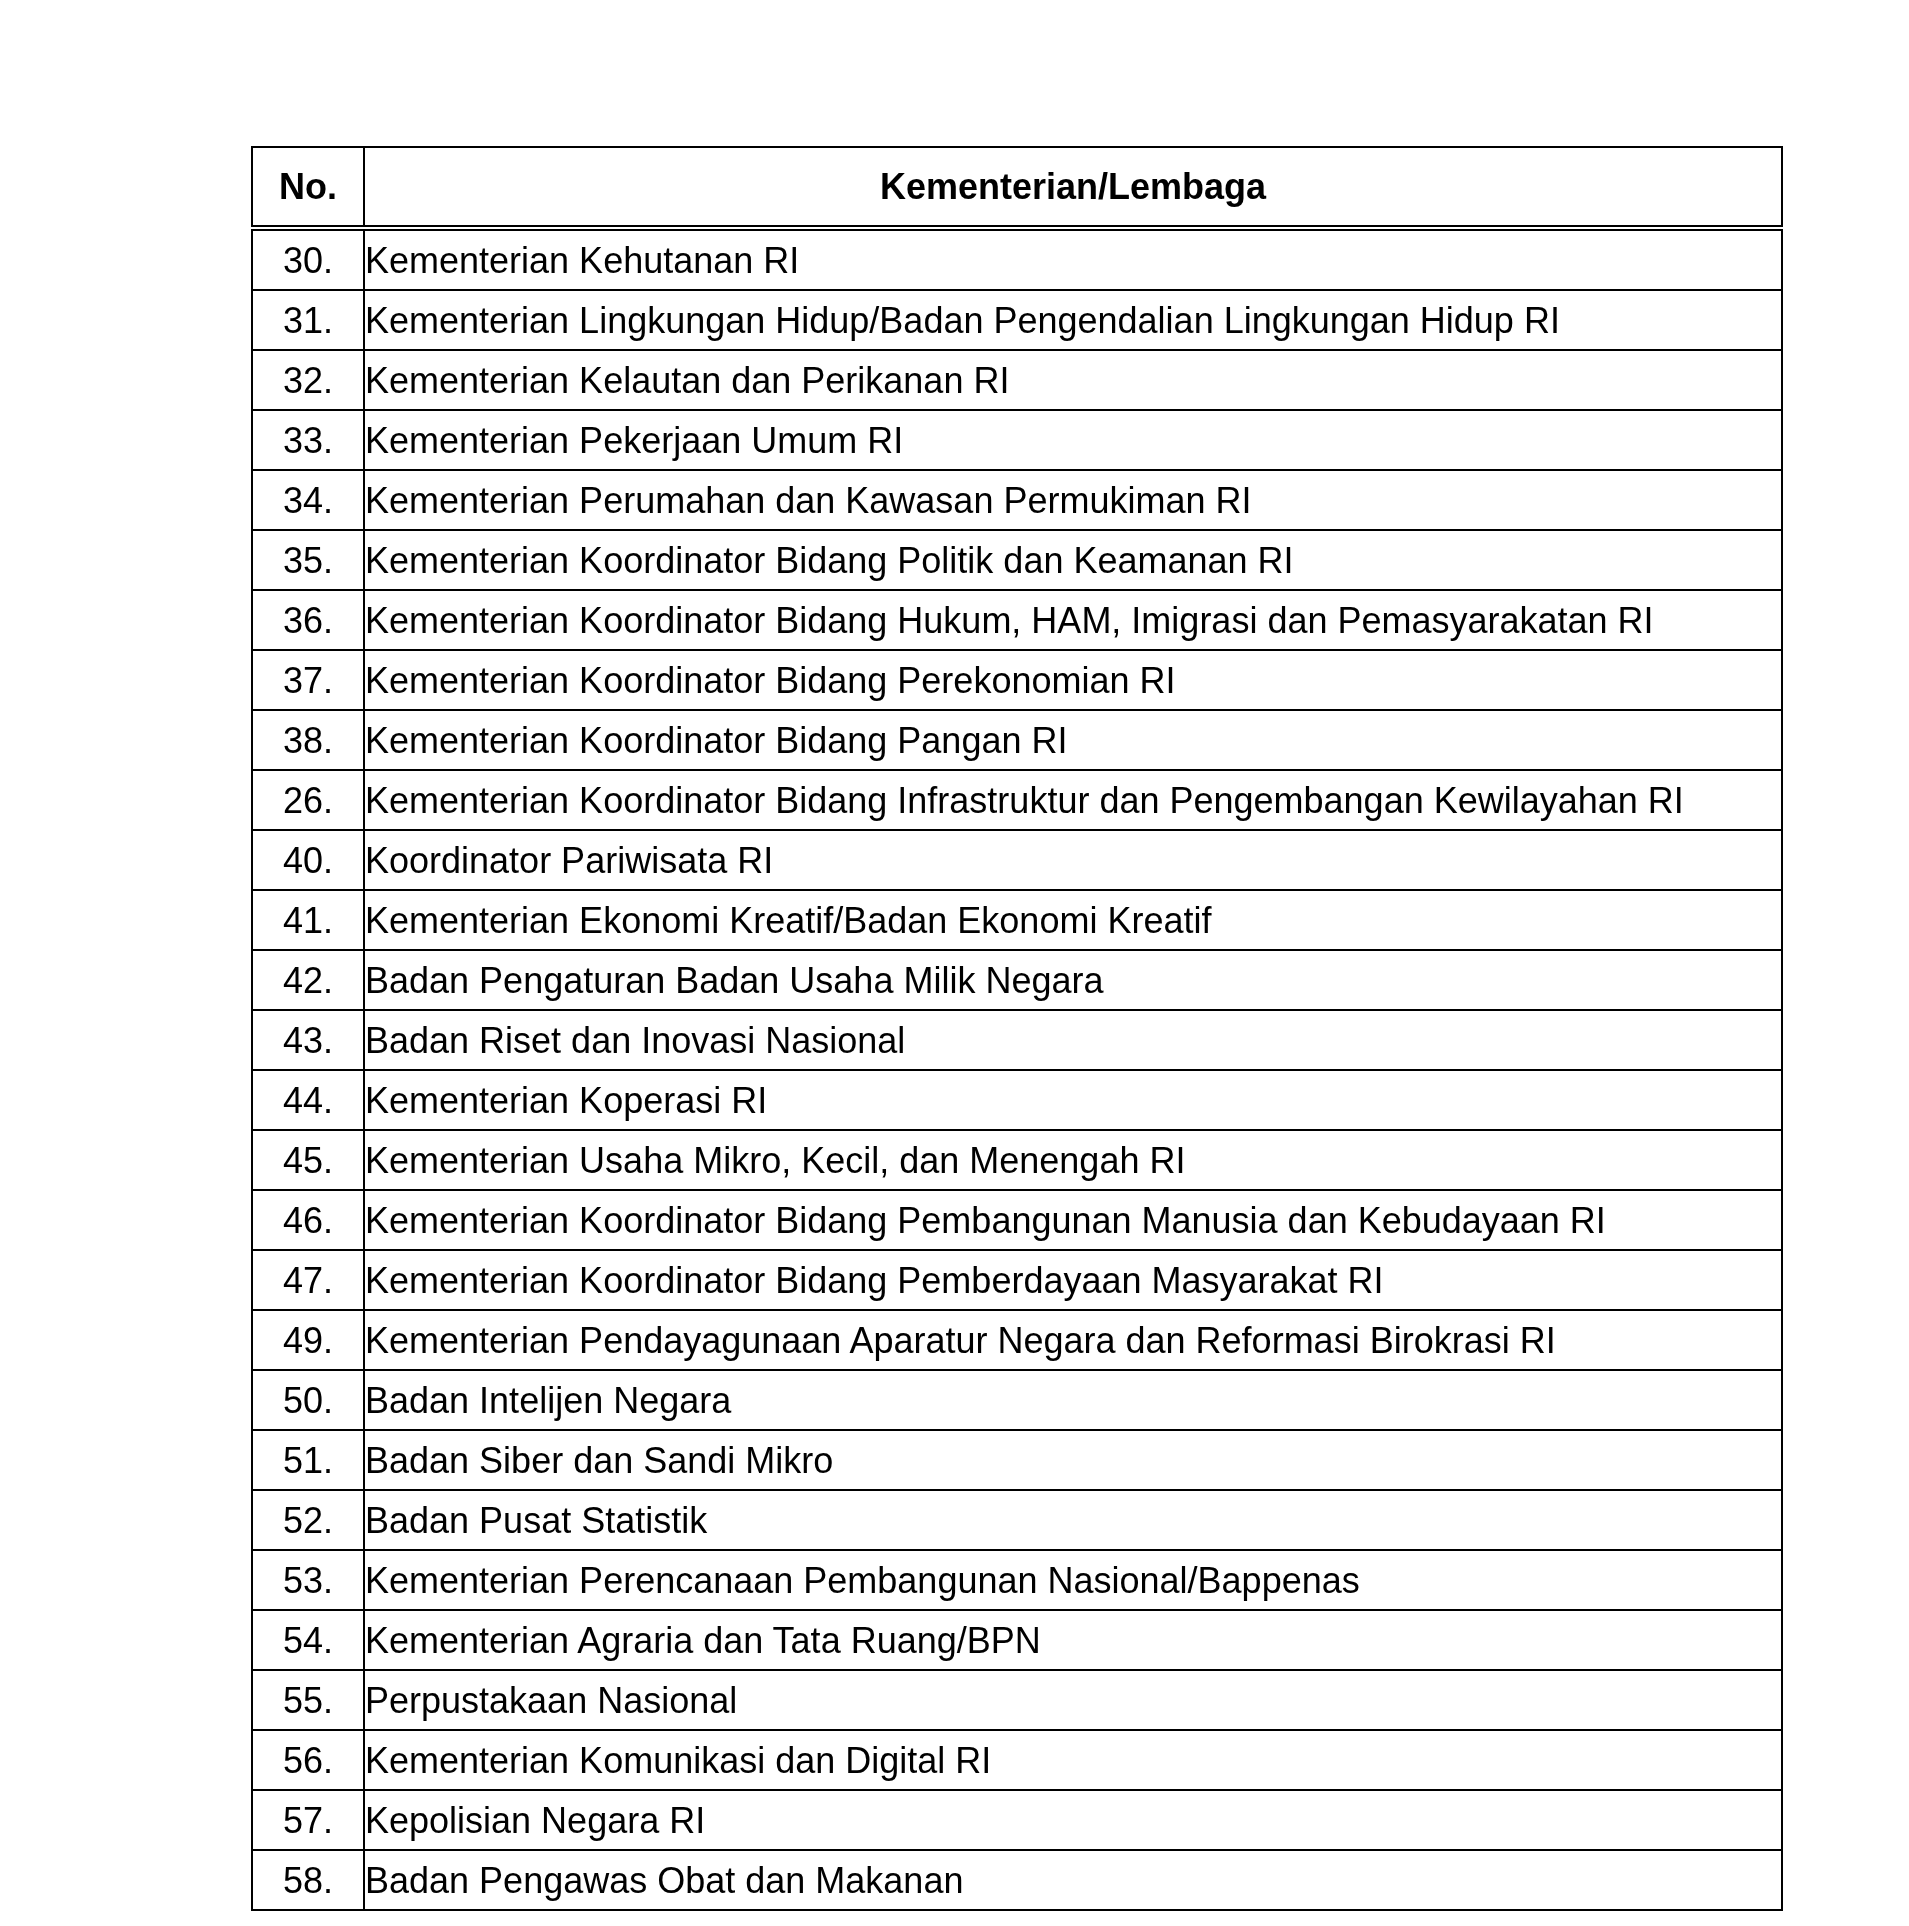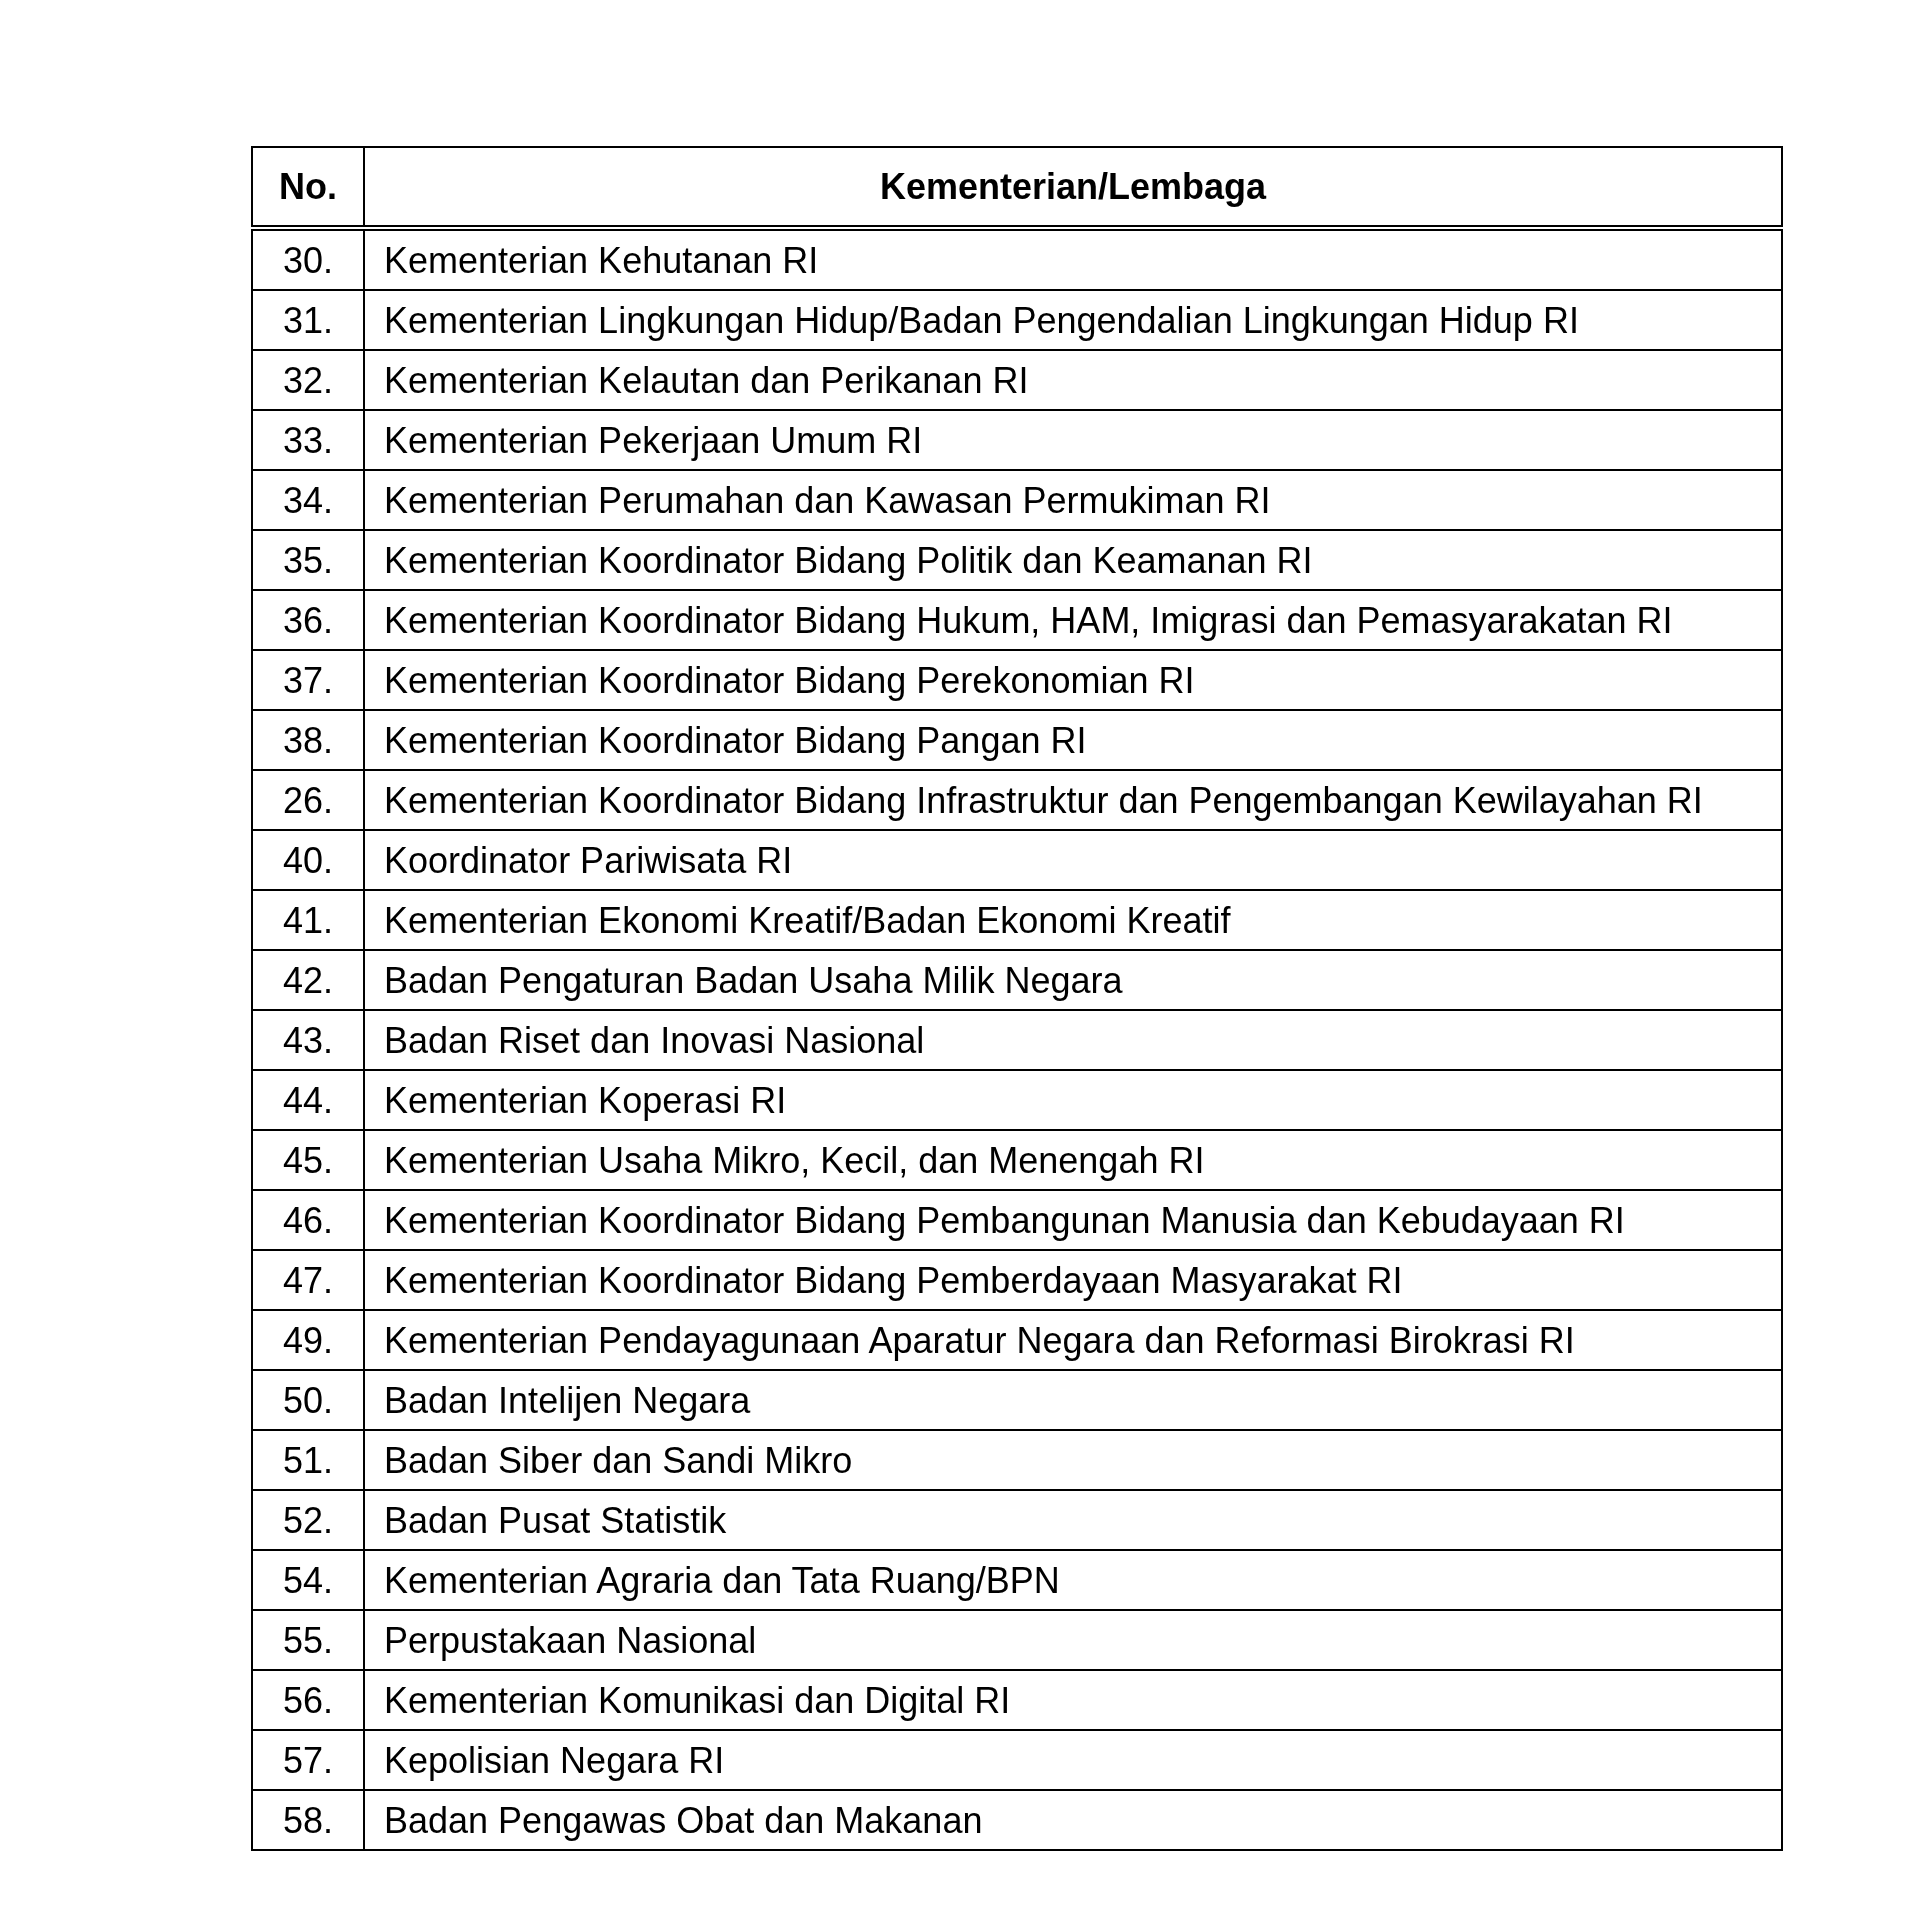--- a/index.html
+++ b/index.html
@@ -2,21 +2,21 @@
 <html style="font-size:6.2px"><head>
 <meta charset="utf-8">
 <style>
   html, body { margin: 0; padding: 0; background: #ffffff; }
   body { width: 1910px; height: 2703px; position: relative; font-family: "Liberation Sans", sans-serif; color: #000; }
   .tbl { position: absolute; left: 251px; top: 146px; width: 1532px; border-collapse: collapse; table-layout: fixed; }
   .tbl td, .tbl th { border: 2.3px solid #000; padding: 0; font-size: 36px; line-height: 1.25; }
   .tbl th { height: 77px; font-weight: bold; text-align: center; border-bottom: 6.2px double #000; }
   .col-no { width: 112px; }
   .tbl td.no { text-align: center; height: 58px; border-radius: 19px; }
-  .tbl td.name { padding-left: 19px; padding-right: 15.4px; text-align: left; }
+  .tbl td.name { padding-right: 15.4px; text-align: left; }
 </style>
 </head>
 <body>
 
 <table class="tbl">
   <colgroup>
       <col class="col-no">
       <col>
     </colgroup>
   <thead>
@@ -108,20 +108,24 @@
       </tr>
       <tr>
         <td class="no">51.</td>
         <td class="name">Badan Siber dan Sandi Mikro</td>
       </tr>
       <tr>
         <td class="no">52.</td>
         <td class="name">Badan Pusat Statistik</td>
       </tr>
       <tr>
+        <td class="no">53.</td>
+        <td class="name">Kementerian Perencanaan Pembangunan Nasional/Bappenas</td>
+      </tr>
+      <tr>
         <td class="no">54.</td>
         <td class="name">Kementerian Agraria dan Tata Ruang/BPN</td>
       </tr>
       <tr>
         <td class="no">55.</td>
         <td class="name">Perpustakaan Nasional</td>
       </tr>
       <tr>
         <td class="no">56.</td>
         <td class="name">Kementerian Komunikasi dan Digital RI</td>

